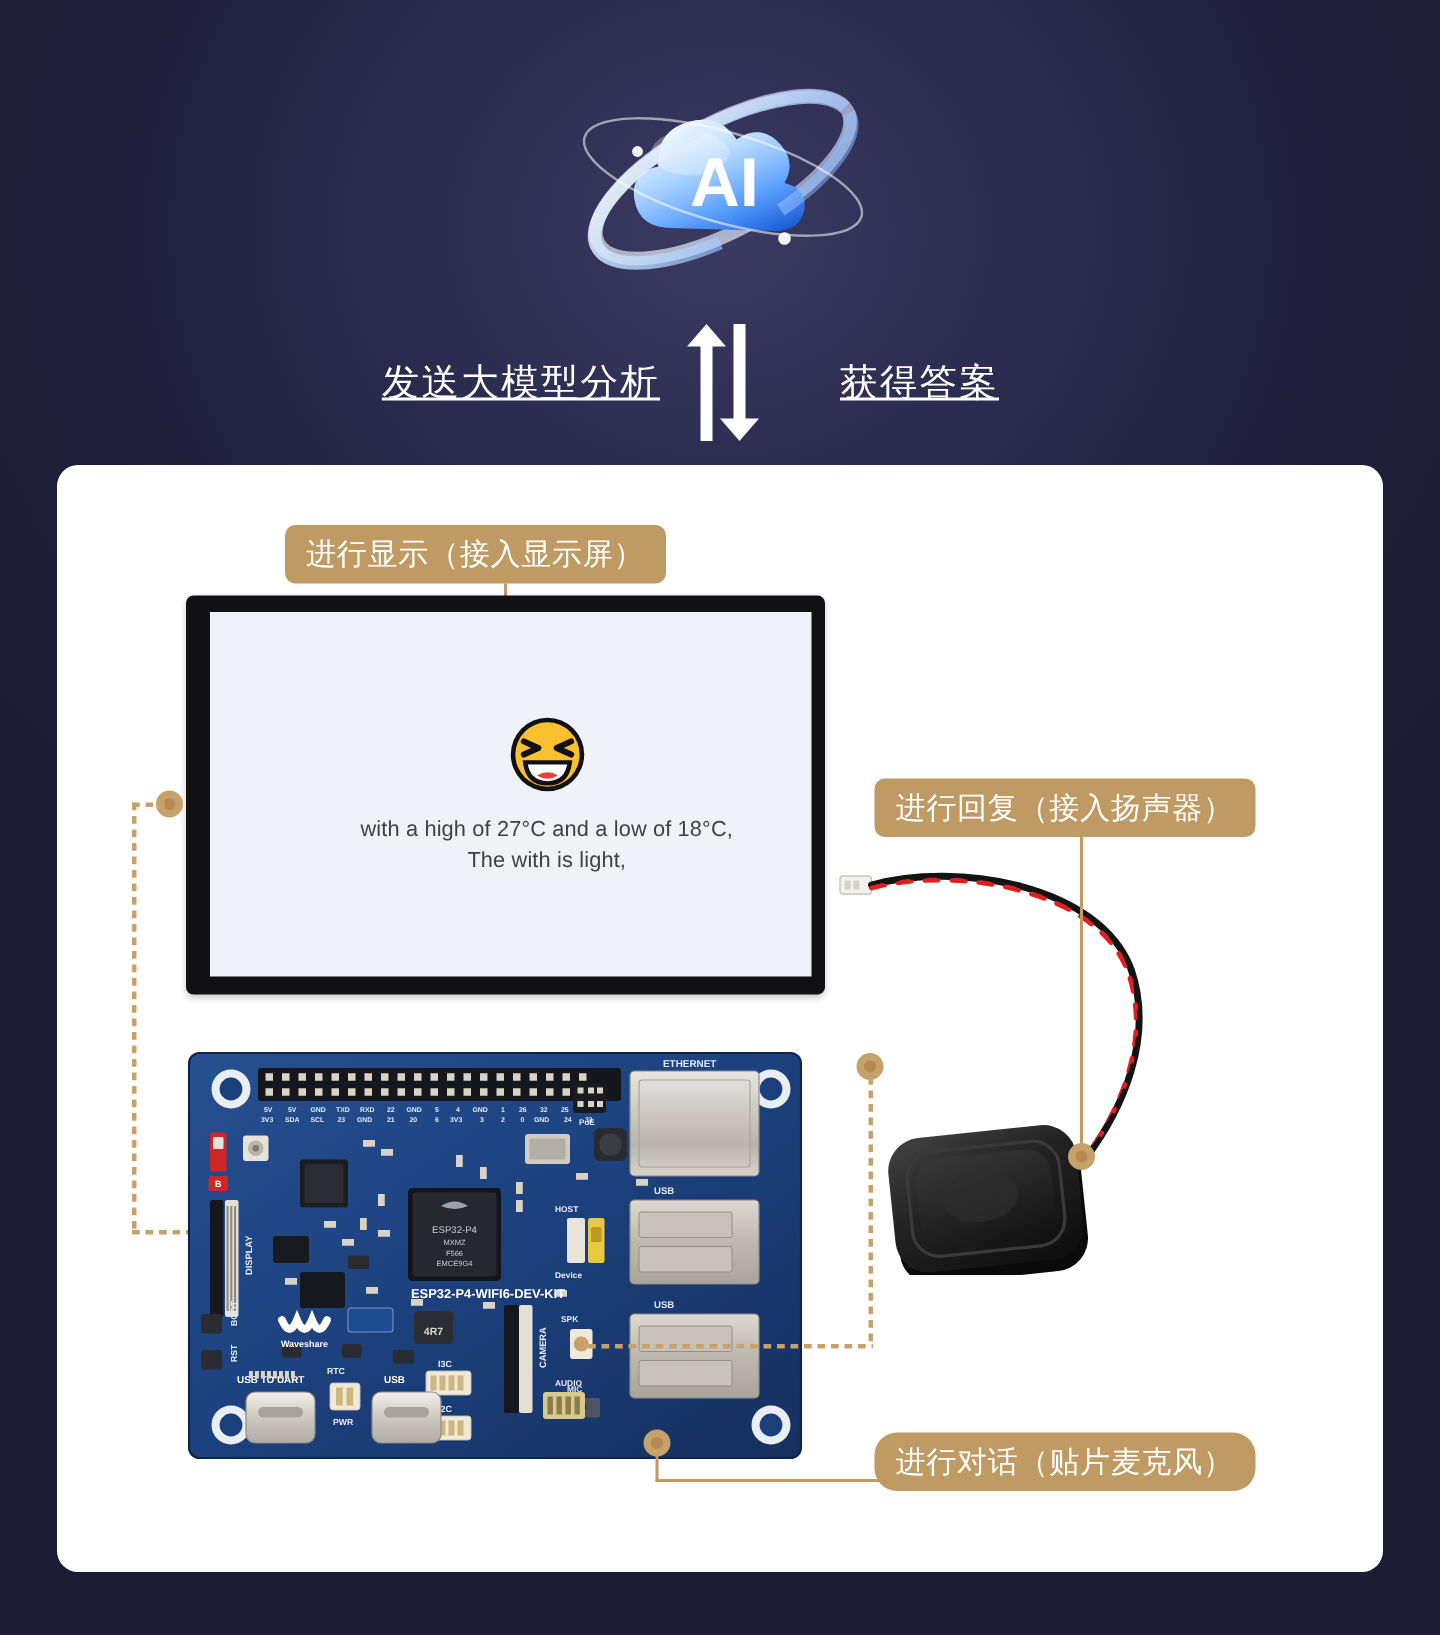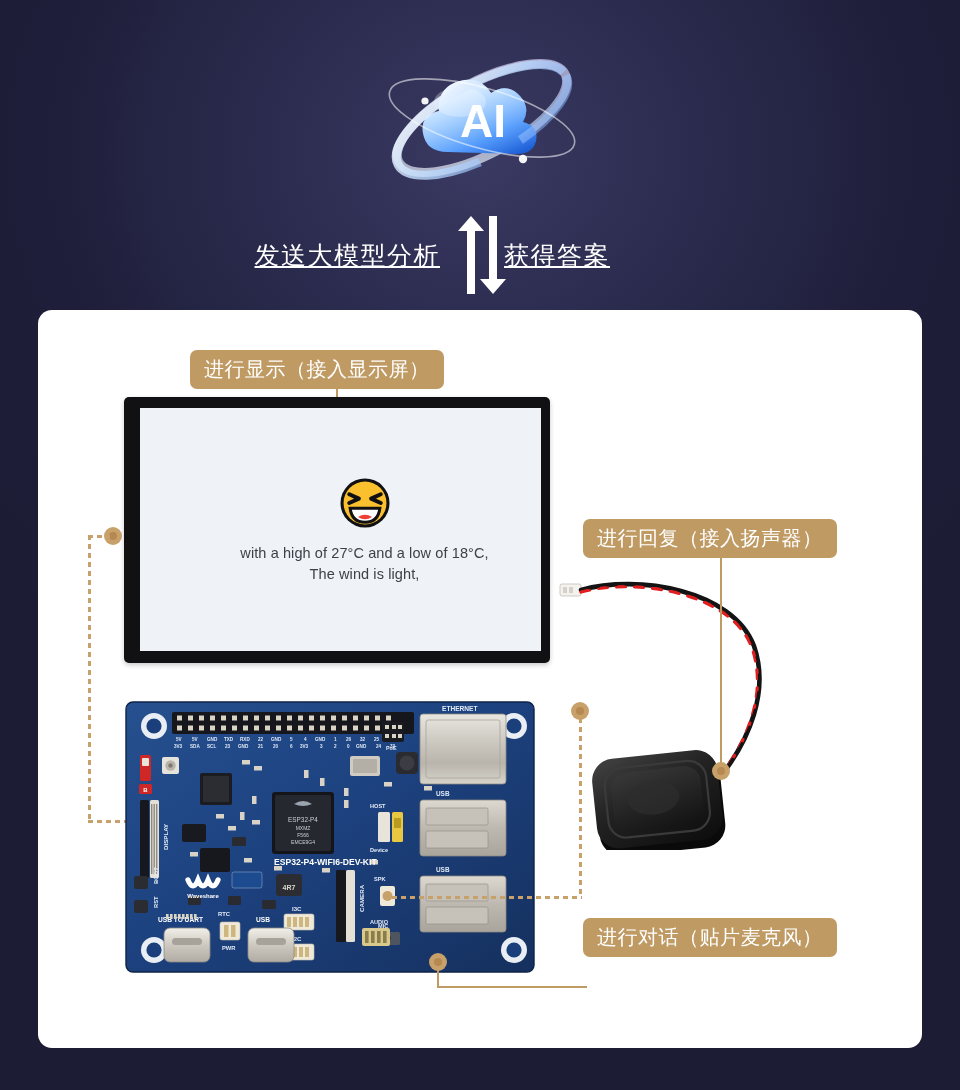--- a/index.html
+++ b/index.html
@@ -17,21 +17,21 @@
   #hero { position: absolute; left: 0; top: 0; width: 792px; height: 310px; }
   #ai-logo { position: absolute; left: 375px; top: 40px; width: 215px; height: 155px; }
 
   
   #flow-row { position: absolute; left: 0; top: 222px; width: 960px; height: 66px; }
   .flow-label {
     position: absolute; top: 0; height: 66px; line-height: 66px;
     color: #ffffff; font-size: 25px; letter-spacing: 1.5px; white-space: nowrap; text-decoration: underline;
   }
   #flow-left  { right: 520px; text-align: right; }
-  #flow-right { left: 504px;  text-align: left; }
+  #flow-right { left: 560px;  text-align: left; }
   #flow-arrows { position: absolute; left: 458px; top: 216px; width: 48px; height: 78px; }
 
   
   #card {
     position: absolute; left: 38px; top: 310px;
     width: 884px; height: 738px;
     background: #ffffff; border-radius: 14px;
   }
 
   
@@ -70,21 +70,21 @@
     color: #ffffff;
     font-size: 20px;
     letter-spacing: .5px;
     white-space: nowrap;
     display: flex; align-items: center; justify-content: center;
     padding: 0 14px;
     height: 39px;
   }
   #callout-display { left: 190px; top: 350px; }
   #callout-speaker { left: 583px; top: 519px; text-align: center; }
-  #callout-mic     { left: 583px; top: 918px; }
+  #callout-mic     { left: 583px; top: 955px; border-radius: 15px; }
 
   
   .leader { position: absolute; background: #bf9a63; }
   .leader-v { width: 2px; }
   .leader-h { height: 2px; }
 
   .dot {
     position: absolute; width: 18px; height: 18px; border-radius: 50%;
     background: #c8a06a;
   }
@@ -170,21 +170,21 @@
     <svg id="screen-emoji" viewBox="0 0 64 64">
       <circle cx="32" cy="32" r="28" fill="#111113"></circle>
       <circle cx="32" cy="32" r="24.5" fill="#fbc02d"></circle>
       <path d="M14 22 L25 27 L14 32" fill="none" stroke="#111113" stroke-width="4.6" stroke-linecap="round" stroke-linejoin="round"></path>
       <path d="M50 22 L39 27 L50 32" fill="none" stroke="#111113" stroke-width="4.6" stroke-linecap="round" stroke-linejoin="round"></path>
       <path d="M15 38 L49 38 Q47 54 32 54 Q17 54 15 38 Z" fill="#ffffff" stroke="#111113" stroke-width="3.4"></path>
       <path d="M24 48 Q32 43 40 48 Q32 53 24 48 Z" fill="#ef3e36"></path>
     </svg>
     <div id="screen-text">
       <div>with a high of 27°C and a low of 18°C,</div>
-      <div>The wind is light,</div>
+      <div>The with is light,</div>
     </div>
   </div>
 </div>
 
 <div class="dot" style="left:104px; top:527px;">
   <div style="position:absolute;left:5px;top:5px;width:8px;height:8px;border-radius:50%;background:#a5763c;opacity:.55;"></div>
 </div>
 <div class="dotted-h" style="left:88px; top:535px; width:22px;"></div>
 <div class="dotted-v" style="left:88px; top:535px; height:287px;"></div>
 <div class="dotted-h" style="left:88px; top:820px; width:58px;"></div>

